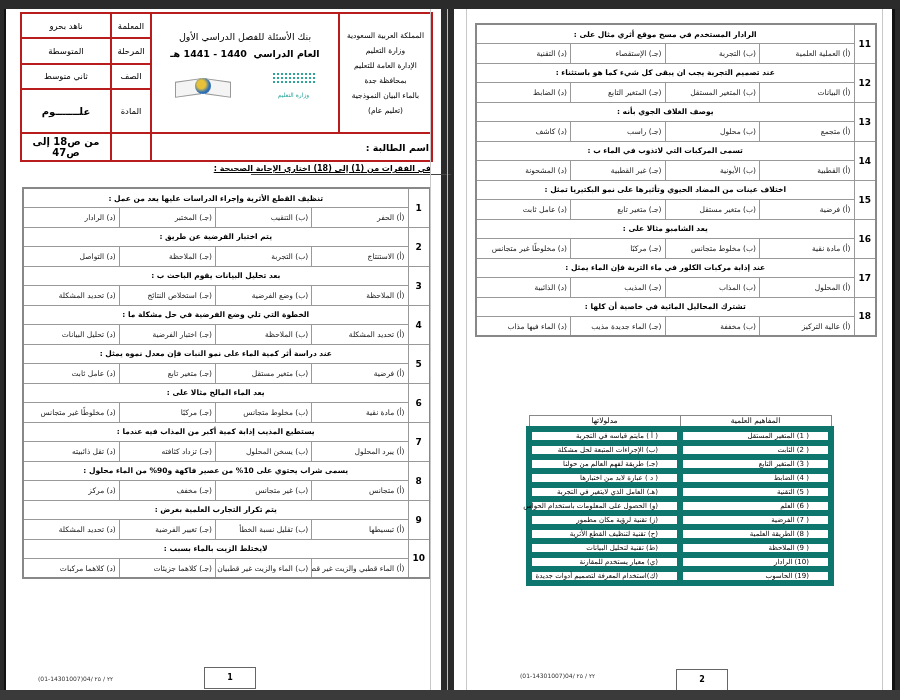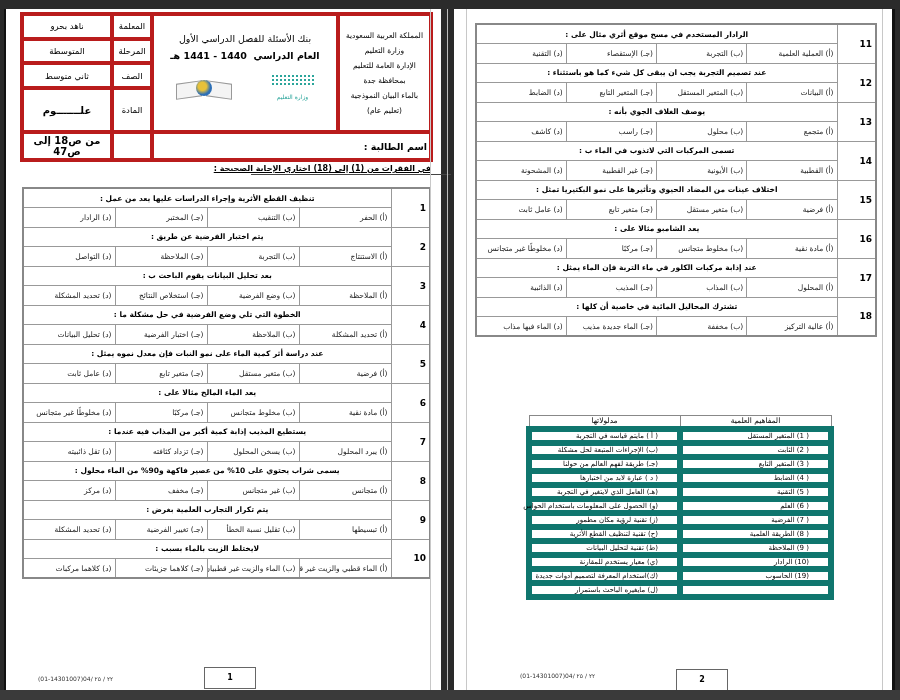--- a/index.html
+++ b/index.html
@@ -22,21 +22,21 @@
   .page.right { left: 454px; width: 441px; border-right: 3px solid #111; }
   .gutter-line { position: absolute; top: 9px; height: 681px; width: 1px; background: #bdbdbd; }
   .page-edge { position: absolute; top: 0; height: 100%; width: 1px; background: #c8c8c8; }
 
   .hdr {
     position: absolute; left: 14px; top: 3px; width: 413px; height: 150px;
     border: 2px solid #888;
     border-collapse: collapse;
     font-size: 9px;
   }
-  .hdr td { border: 4px solid #b91c1c; text-align: center; vertical-align: middle; padding: 1px 2px; }
+  .hdr td { border: 2px solid #b91c1c; text-align: center; vertical-align: middle; padding: 1px 2px; }
   .hdr .ministry { width: 93px; font-size: 7.5px; line-height: 15px; }
   .hdr .title { font-size: 9.5px; line-height: 17px; vertical-align: top; padding-top: 14px; }
   .hdr .title .yr { font-weight: bold; }
   .hdr .lbl { width: 40px; font-size: 8.5px; }
   .hdr .val { width: 90px; font-size: 8.5px; }
   .hdr .big { font-weight: bold; font-size: 10px; }
   .hdr .namecell { text-align: right; font-weight: bold; font-size: 9.5px; }
   .logos { display: flex; justify-content: space-around; align-items: center; margin-top: 10px; direction: ltr; }
   .moe-logo { display: flex; flex-direction: column; align-items: center; }
   .dots { width: 44px; height: 12px; background:
@@ -55,21 +55,21 @@
   .instr-rule { position: absolute; height: 1px; background: #444; }
 
   .qtable {
     position: absolute;
     border-collapse: collapse;
     border: 2px solid #888;
     font-size: 7.5px;
     table-layout: fixed;
   }
   .qtable td { border: 1px solid #999; padding: 0 3px; height: 19.5px; vertical-align: middle; }
-  .qtable td.num { width: 39px; font-weight: bold; font-size: 9px; }
+  .qtable td.num { width: 22px; text-align: center; font-weight: bold; font-size: 9px; }
   .qtable td.q { font-weight: bold; font-size: 7.5px; text-align: center; }
   .qtable td.opt { text-align: right; color: #222; white-space: nowrap; overflow: hidden; }
 
   .match-title { position: absolute; font-size: 8px; font-weight: bold; text-decoration: underline; white-space: nowrap; }
   .mtable {
     position: absolute; border-collapse: collapse; border: 1px solid #777;
     font-size: 7px; table-layout: fixed;
   }
   .mtable td { border: 6px solid #0f766e; padding: 0 19px; height: 11.6px; text-align: right; white-space: nowrap; margin-top: 36px; }
   .mtable th { border: 1px solid #888; font-weight: normal; font-size: 7.5px; height: 13px; text-align: center; }
@@ -386,24 +386,20 @@
           <td>(ط) تقنية لتحليل البيانات</td>
         </tr>
         <tr>
           <td class="concept">(10) الرادار</td>
           <td>(ي) معيار يستخدم للمقارنة</td>
         </tr>
         <tr>
           <td class="concept">(19) الحاسوب</td>
           <td>(ك)استخدام المعرفة لتصميم أدوات جديدة</td>
         </tr>
-        <tr>
-          <td class="concept"></td>
-          <td>(ل) مايغيره الباحث باستمرار</td>
-        </tr>
       </tbody>
   </table>
 
   <div class="footer-code" style="left:66px; top:663px;">(01-14301007)04/ ٢٢ / ٢٥</div>
   <div class="page-num" style="left:222px; top:660px;">2</div>
 </div>
 
 <div class="bottombar"></div>
 
 </body></html>

